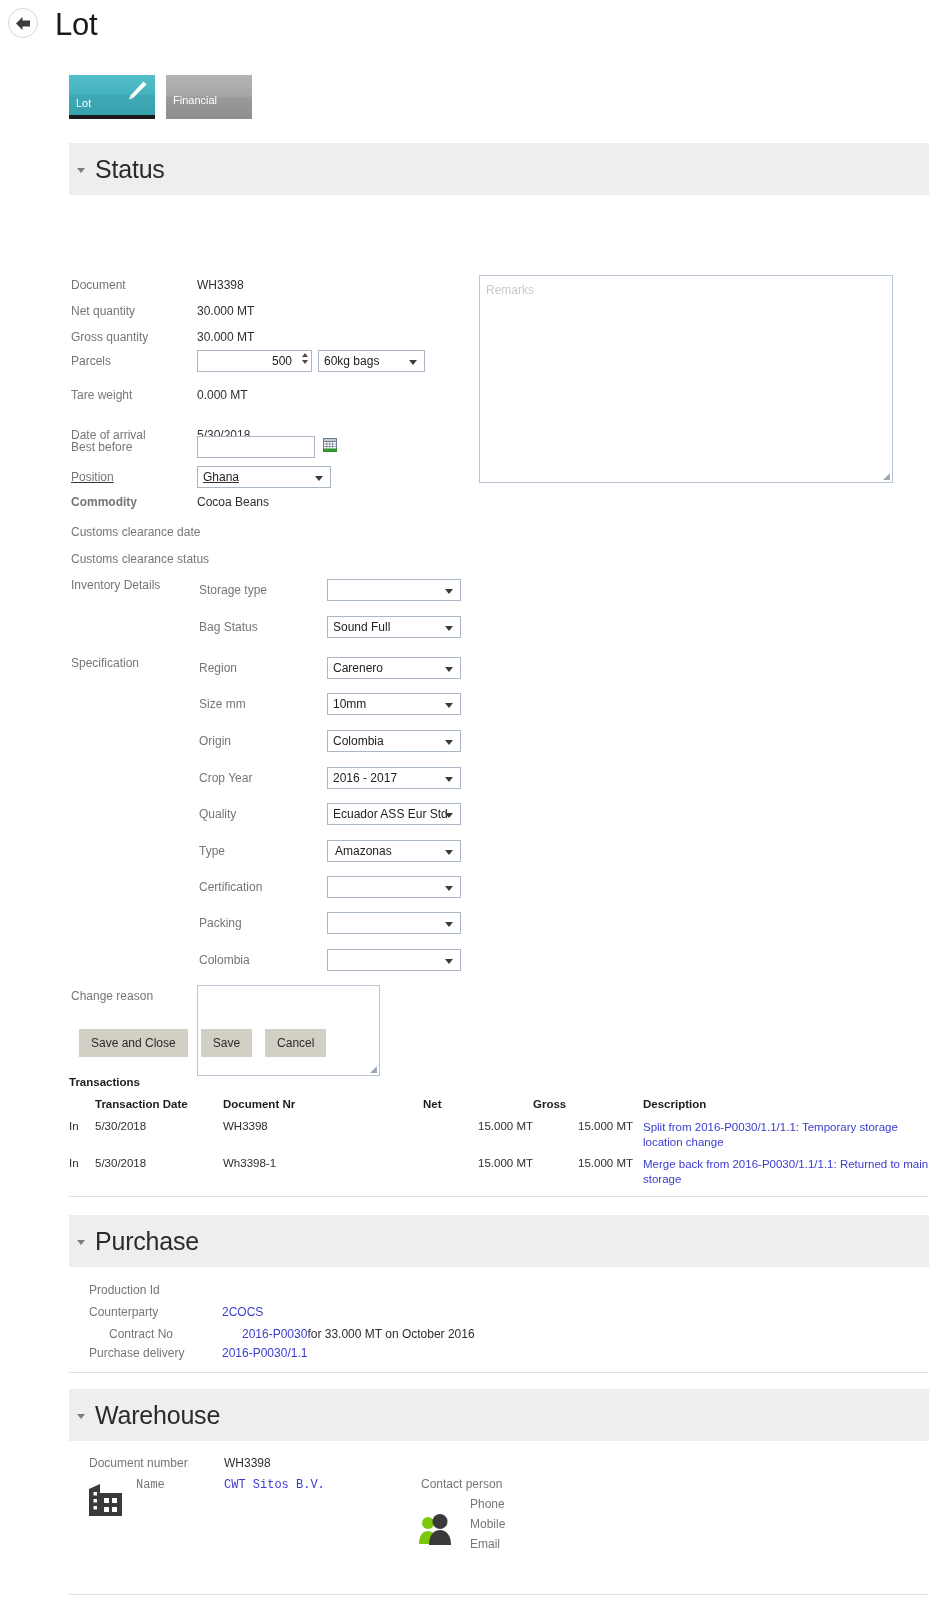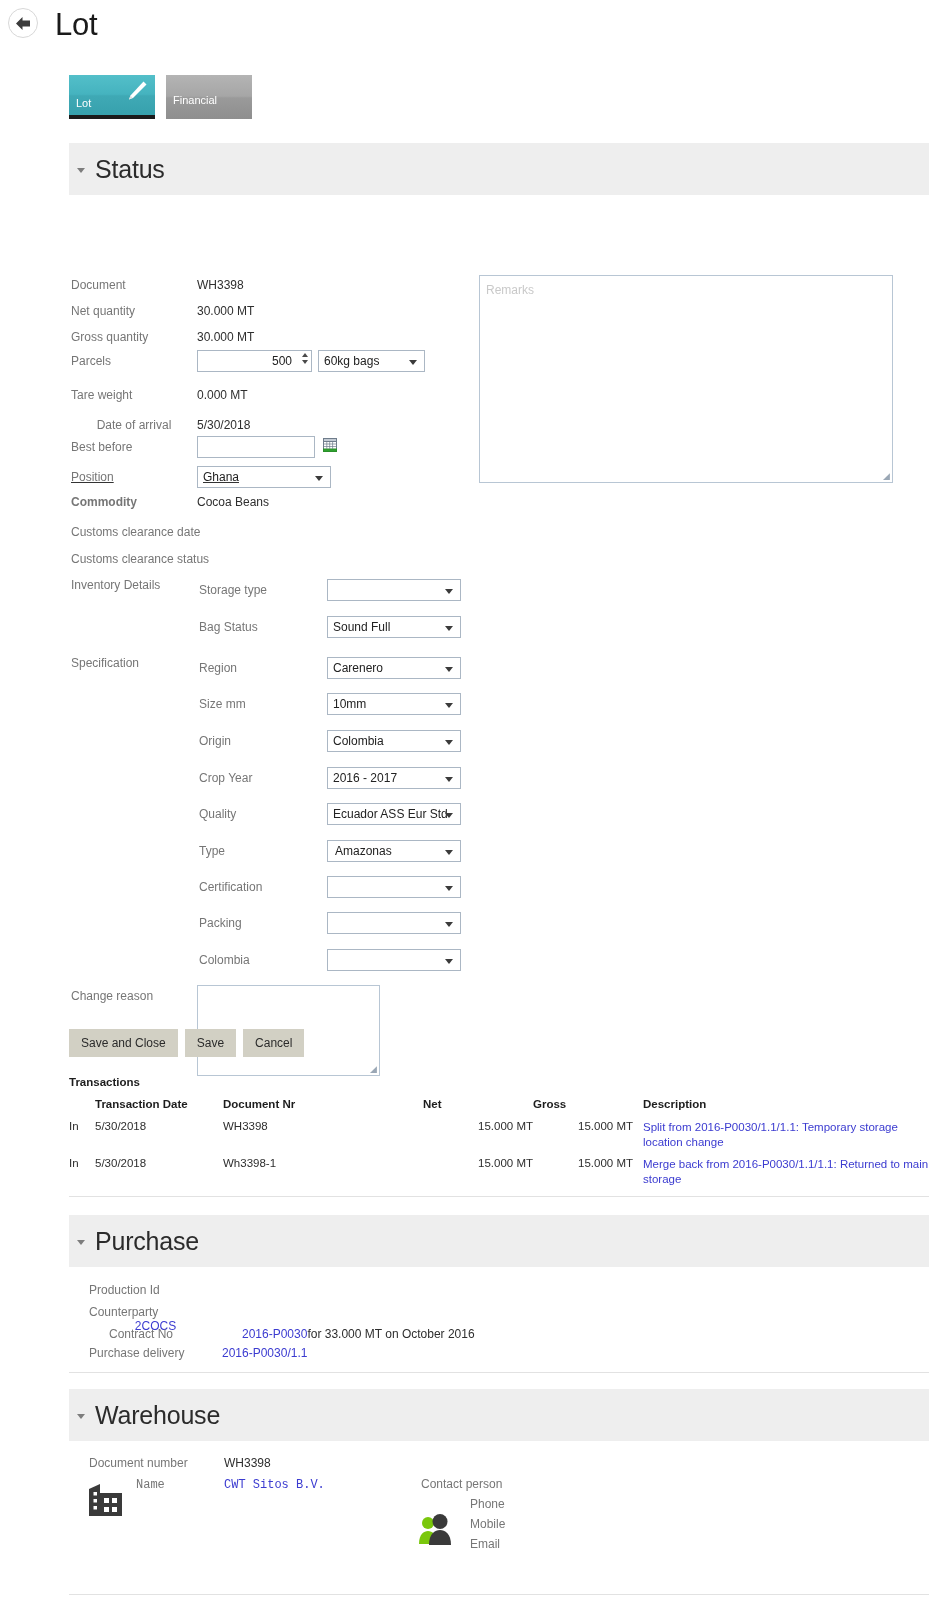--- a/index.html
+++ b/index.html
@@ -214,22 +214,22 @@
     position: absolute;
     left: 197px; top: 925px;
     width: 183px; height: 91px;
     border: 1px solid #b8c6d4;
     background: #fff;
   }
 
   
   .btn-row {
     position: absolute;
-    left: 69px; top: 1029px;
-    display: flex; gap: 7px;
+    left: 79px; top: 1029px;
+    display: flex; gap: 13px;
   }
   .btn {
     background: #d2d0c4;
     border: none;
     height: 28px;
     padding: 0 12px;
     font-size: 12px;
     color: #2b2b2b;
     cursor: pointer;
     font-family: "Liberation Sans", sans-serif;
@@ -359,21 +359,21 @@
       <span class="combo-val">60kg bags</span>
       <span class="arrow"></span>
     </span>
   </div>
 
   <div class="row" style="left:71px; top:328px;">
     <span class="lbl" style="width:126px;">Tare weight</span>
     <span class="val">0.000 MT</span>
   </div>
 
-  <div class="row" style="left:71px; top:358px;text-align:center;">
+  <div class="row" style="left:71px; top:368px;">
     <span class="lbl" style="width:126px;">Date of arrival</span>
     <span class="val">5/30/2018</span>
   </div>
 
   <div class="row" style="left:71px; top:376px;">
     <span class="lbl" style="width:126px;">Best before</span>
     <span class="txt-input" style="display:inline-block;"></span>
     <span class="cal-icon">
       <svg width="14" height="14" viewBox="0 0 14 14">
         <rect x="0.5" y="0.5" width="13" height="13" fill="#ffffff" stroke="#6f7c8b"></rect>
@@ -559,21 +559,21 @@
 <div style="position:absolute; left:0; top:1215px; width:949px;">
   <div class="section-banner">
     <span class="caret"></span>
     <span class="section-title">Purchase</span>
   </div>
 </div>
 
 <div class="row" style="left:89px; top:1283px;">
   <span class="lbl" style="width:133px;">Production Id</span>
 </div>
-<div class="row" style="left:89px; top:1305px;flex-direction:column;">
+<div class="row" style="left:89px; top:1305px;">
   <span class="lbl" style="width:133px;">Counterparty</span>
   <span class="lnk" style="font-size:12px;">2COCS</span>
 </div>
 <div class="row" style="left:89px; top:1327px;">
   <span class="lbl" style="width:133px;margin-left:20px;">Contract No</span>
   <span class="lnk" style="font-size:12px;">2016-P0030</span>
   <span class="val"> for 33.000 MT on October 2016</span>
 </div>
 <div class="row" style="left:89px; top:1346px;">
   <span class="lbl" style="width:133px;">Purchase delivery</span>

